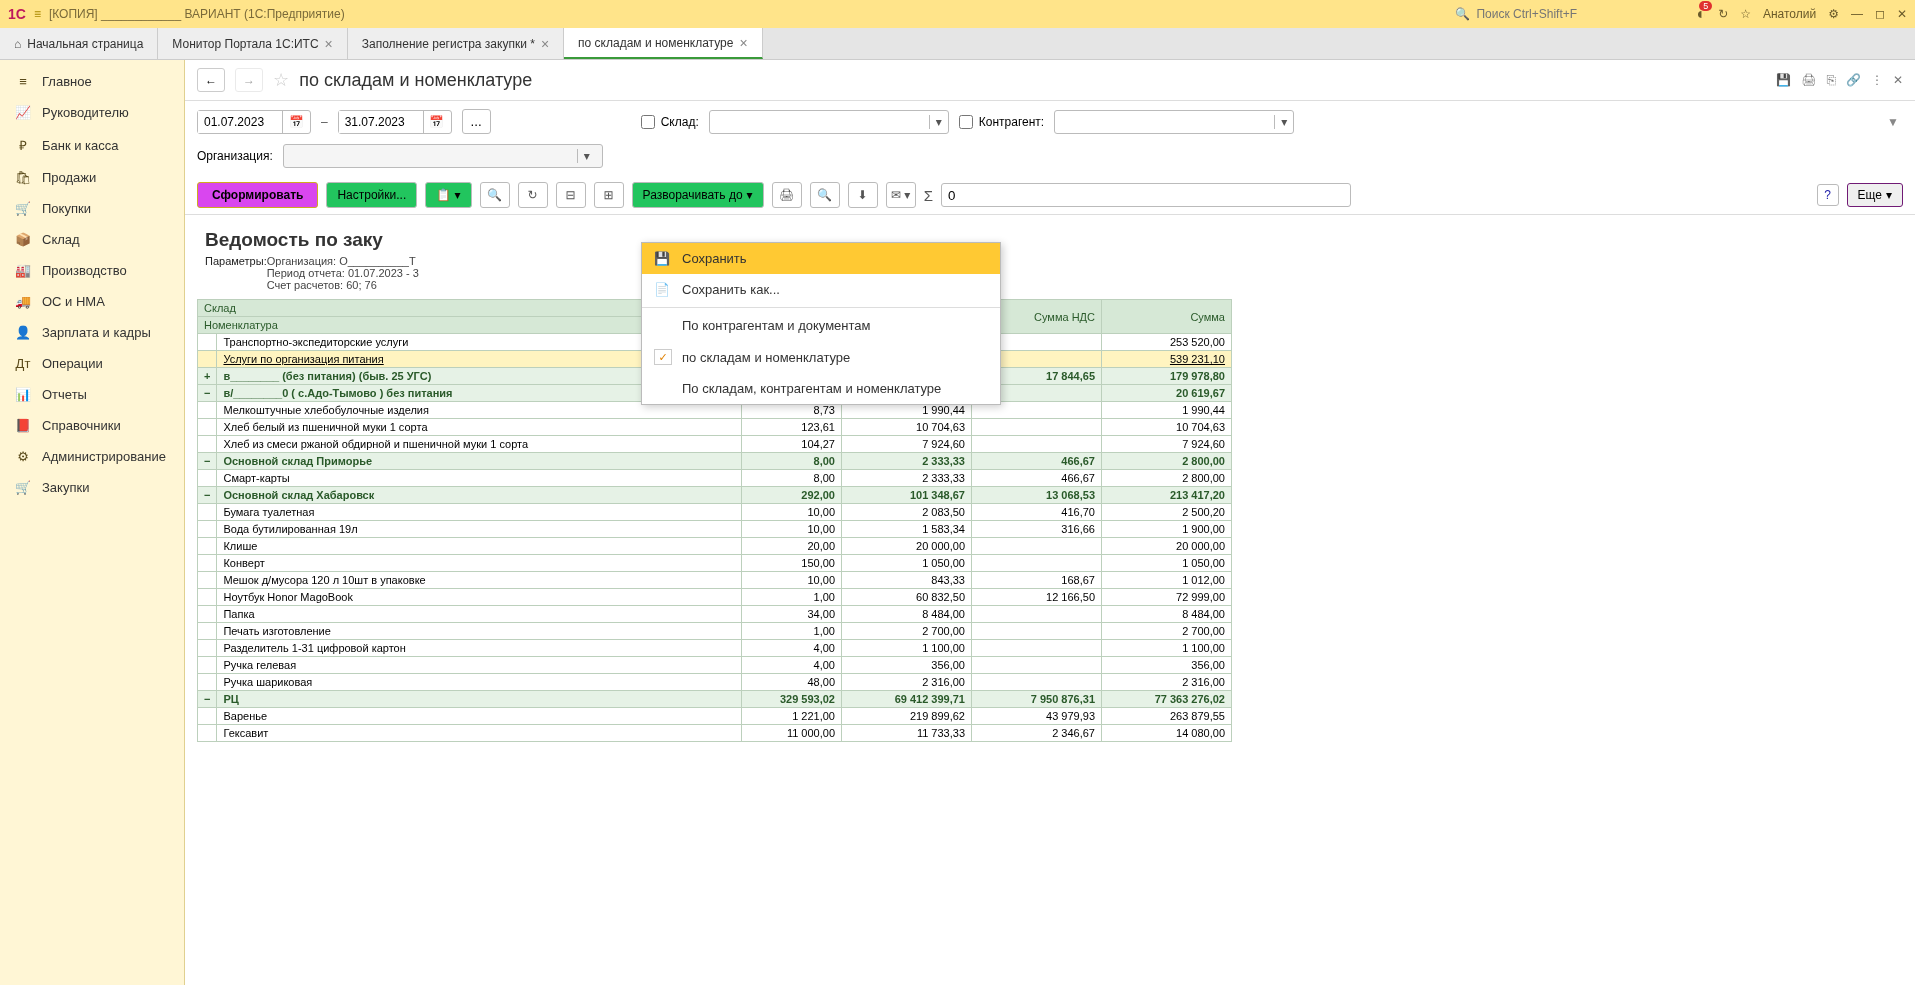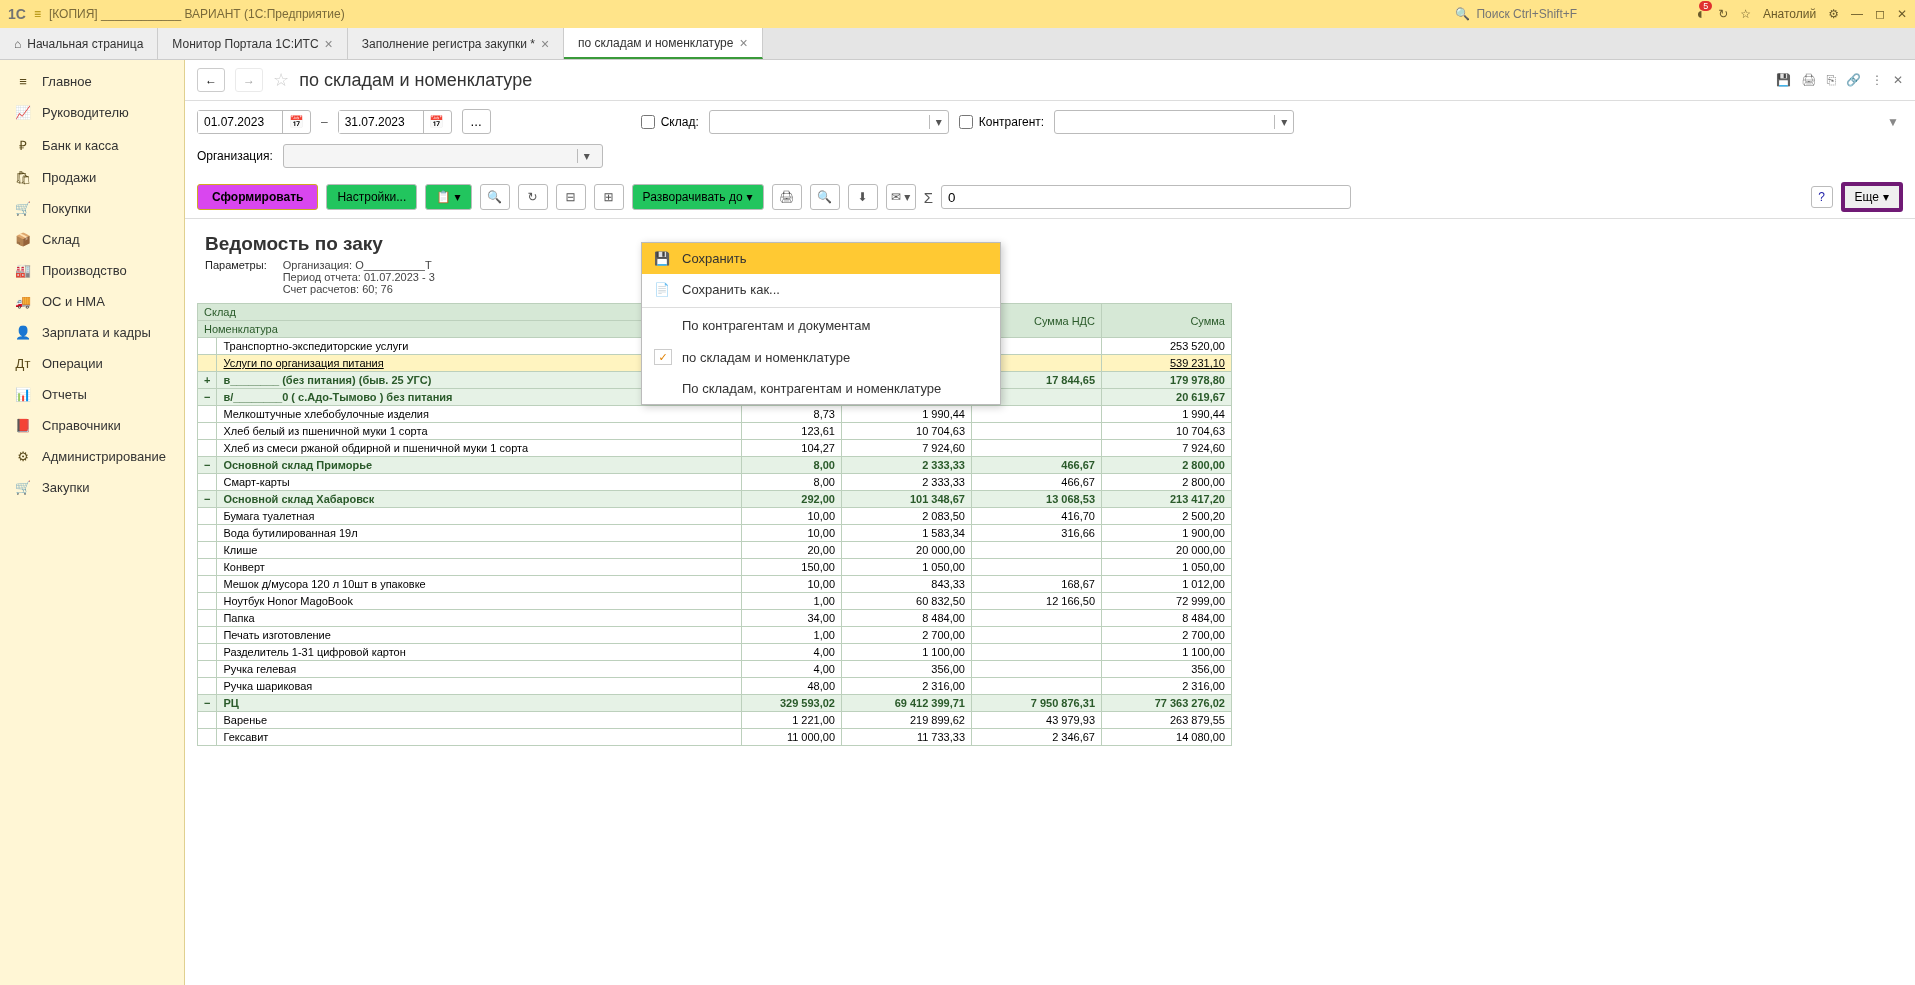--- a/index.html
+++ b/index.html
@@ -1,20 +1,20 @@
 <!DOCTYPE html>
 <html><head>
 <meta charset="utf-8">
 <style>
 * { box-sizing: border-box; margin: 0; padding: 0; font-family: Arial, sans-serif; }
 body { background: #fff; font-size: 12px; overflow: hidden; }
 
 
 .titlebar { height: 28px; background: #ffe48a; display: flex; align-items: center; padding: 0 8px; gap: 8px; }
-.logo-1c { color: #737373; font-weight: bold; font-size: 14px; }
+.logo-1c { color: #be185d; font-weight: bold; font-size: 14px; }
 .titlebar-title { color: #7a6a3a; font-size: 12px; flex: 0 0 auto; }
 .titlebar-spacer { flex: 1; }
 .titlebar-search { display: flex; align-items: center; gap: 6px; color: #8a7a4a; margin-right: 12px; }
 .titlebar-search input { border: none; background: transparent; width: 200px; font-size: 12px; color: #0f172a; }
 .titlebar-icons { display: flex; gap: 12px; align-items: center; }
 .titlebar-icons span { color: #6a5a2a; cursor: pointer; }
 .bell-badge { position: relative; color: #3a9a3a; font-size: 16px; }
 .bell-badge::after { content: attr(data-count); position: absolute; top: -4px; right: -6px; background: #e03030; color: #fff; border-radius: 8px; font-size: 9px; padding: 0 4px; }
 
 
@@ -58,26 +58,26 @@
 .org-select .dd { margin-left: auto; border-left: 1px solid #bbb; padding: 0 6px; color: #555; }
 
 
 .actions { display: flex; align-items: center; gap: 8px; padding: 6px 12px; border-bottom: 1px solid #ddd; }
 .btn-yellow { background: #d946ef; border: 1px solid #d0aa20; border-radius: 3px; padding: 5px 14px; font-weight: bold; font-size: 12px; cursor: pointer; }
 .btn-white { background: #22c55e; border: 1px solid #bbb; border-radius: 3px; padding: 5px 10px; font-size: 12px; cursor: pointer; display: flex; align-items: center; gap: 4px; }
 .icon-btn { width: 30px; height: 26px; border: 1px solid #bbb; background: #fff; border-radius: 3px; display: flex; align-items: center; justify-content: center; cursor: pointer; color: #555; }
 .sigma { font-size: 15px; color: #555; }
 .sum-field { border: 1px solid #bbb; border-radius: 3px; height: 24px; width: 410px; padding: 0 6px; }
 .qmark { border: 1px solid #bbb; border-radius: 3px; width: 22px; height: 22px; display: flex; align-items: center; justify-content: center; color: #22a; cursor: pointer; }
-.more-btn { border: 4px solid #701a75; border-radius: 3px; padding: 4px 10px; font-size: 12px; cursor: pointer; display: flex; align-items: center; gap: 4px; }
+.more-btn { border: 1px solid #701a75; border-radius: 3px; padding: 4px 10px; font-size: 12px; cursor: pointer; display: flex; align-items: center; gap: 4px; }
 
 
 .report-wrap { flex: 1; overflow: auto; background: #fff; position: relative; padding: 6px 12px 12px; }
 .report-title { font-size: 19px; font-weight: bold; color: #333; margin: 8px 0 4px 8px; }
-.params { font-size: 11px; color: #333; margin: 4px 0 8px 8px; display: flex; gap: 16px; }
+.params { font-size: 11px; color: #333; margin: 4px 0 8px 8px; display: flex; gap: 0; }
 .params .plabel { color: #222; }
 .params .pvals { color: #444; }
 
 table.report { border-collapse: collapse; width: 1035px; font-size: 11px; }
 table.report th, table.report td { border: 1px solid #bcd0bc; padding: 2px 6px; }
 table.report th { background: #d6e8d6; color: #2a5a2a; font-weight: normal; text-align: left; }
 table.report th.num { text-align: right; }
 tr.group td { background: #e6f2e6; color: #2a5a2a; font-weight: bold; }
 tr.highlight td { background: #fff4c0; text-decoration: underline; }
 td.num { text-align: right; font-variant-numeric: tabular-nums; }

